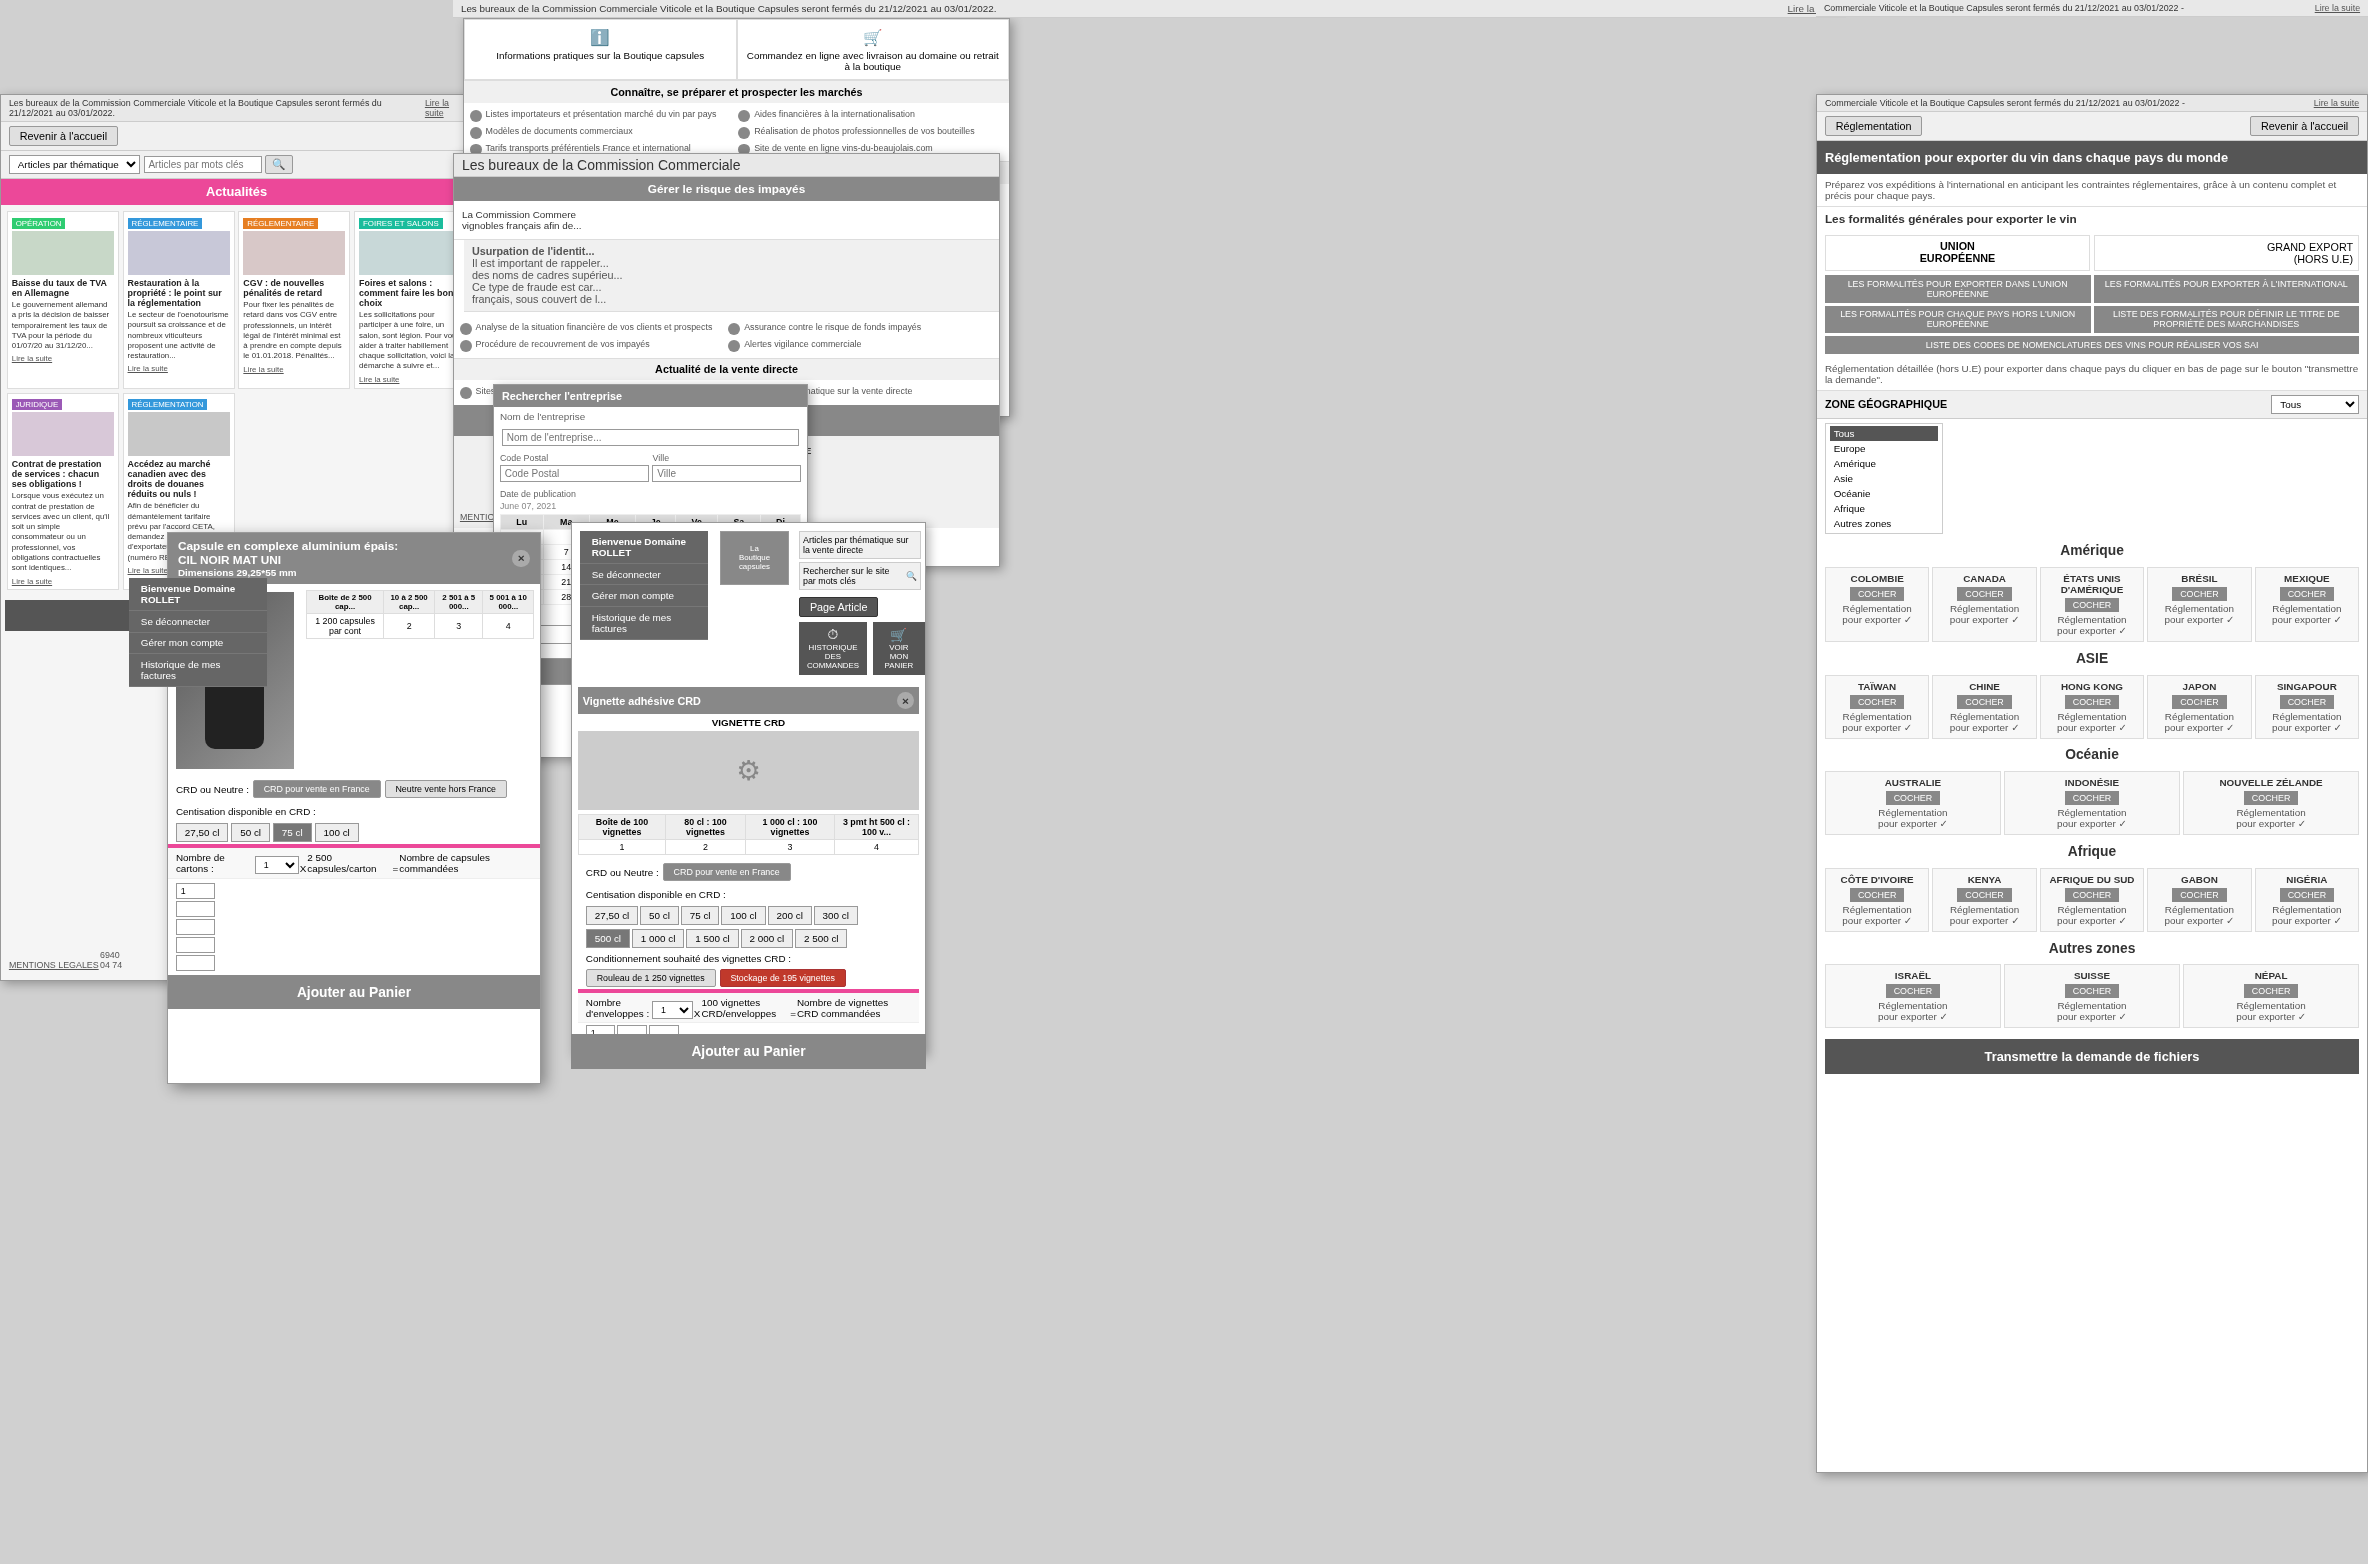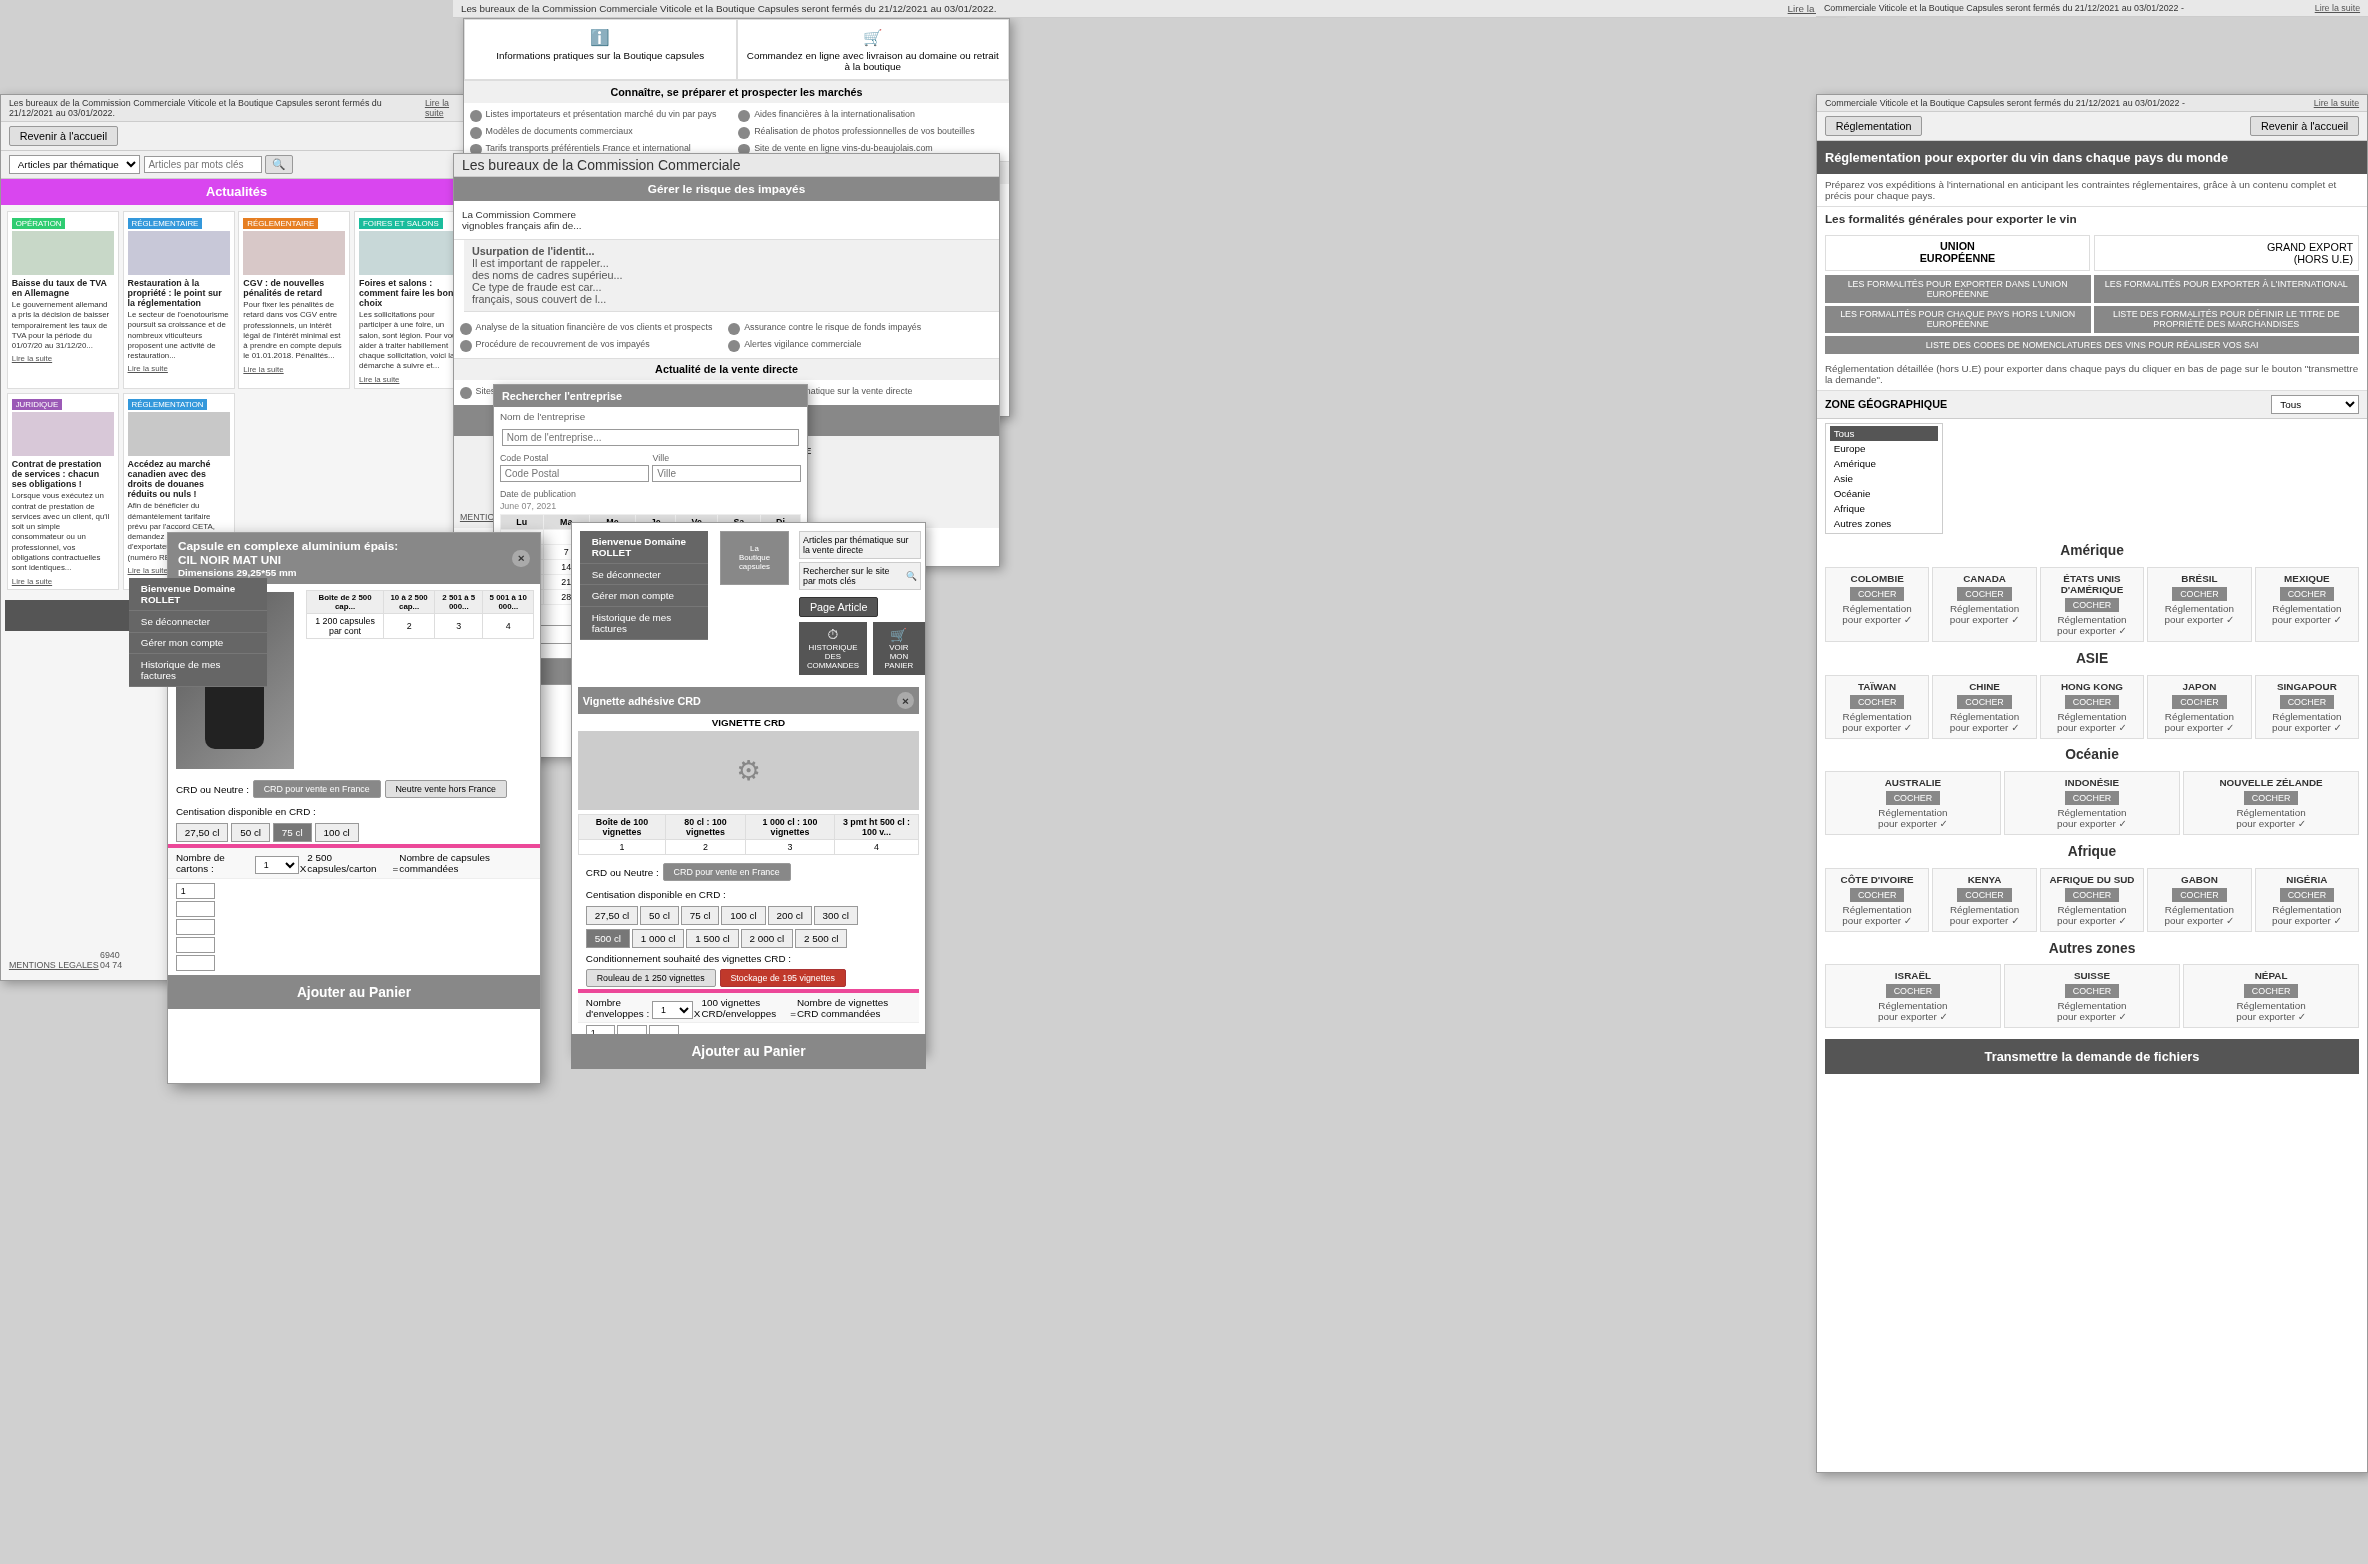--- a/index.html
+++ b/index.html
@@ -80,21 +80,21 @@
 
     
     .main-window {
       left: 0;
       top: 94px;
       width: 473px;
       height: 887px;
     }
 
     .page-title-bar {
-      background: #d946ef;
+      background: #ec4899;
       color: white;
       text-align: center;
       padding: 5.9px;
       font-size: 12.8px;
       font-weight: bold;
     }
 
     .articles-grid {
       display: grid;
       grid-template-columns: 1fr 1fr 1fr 1fr;

